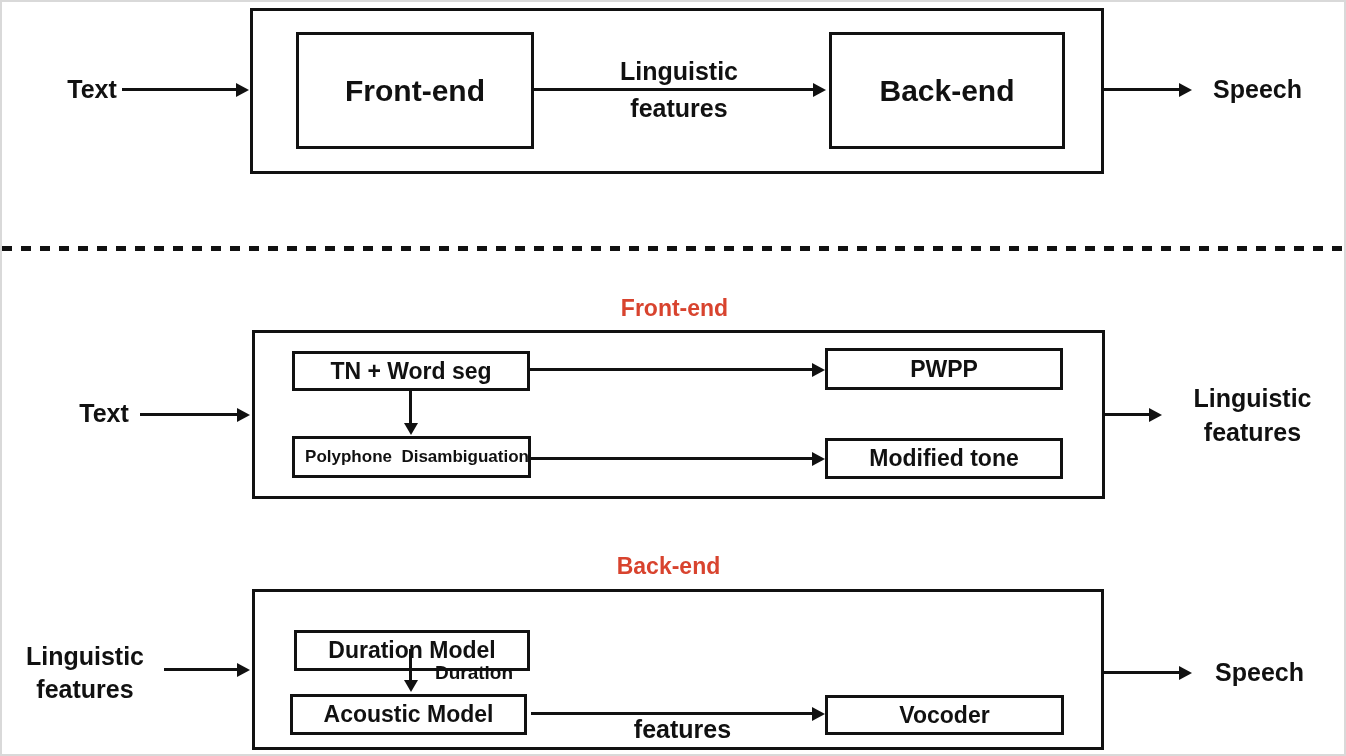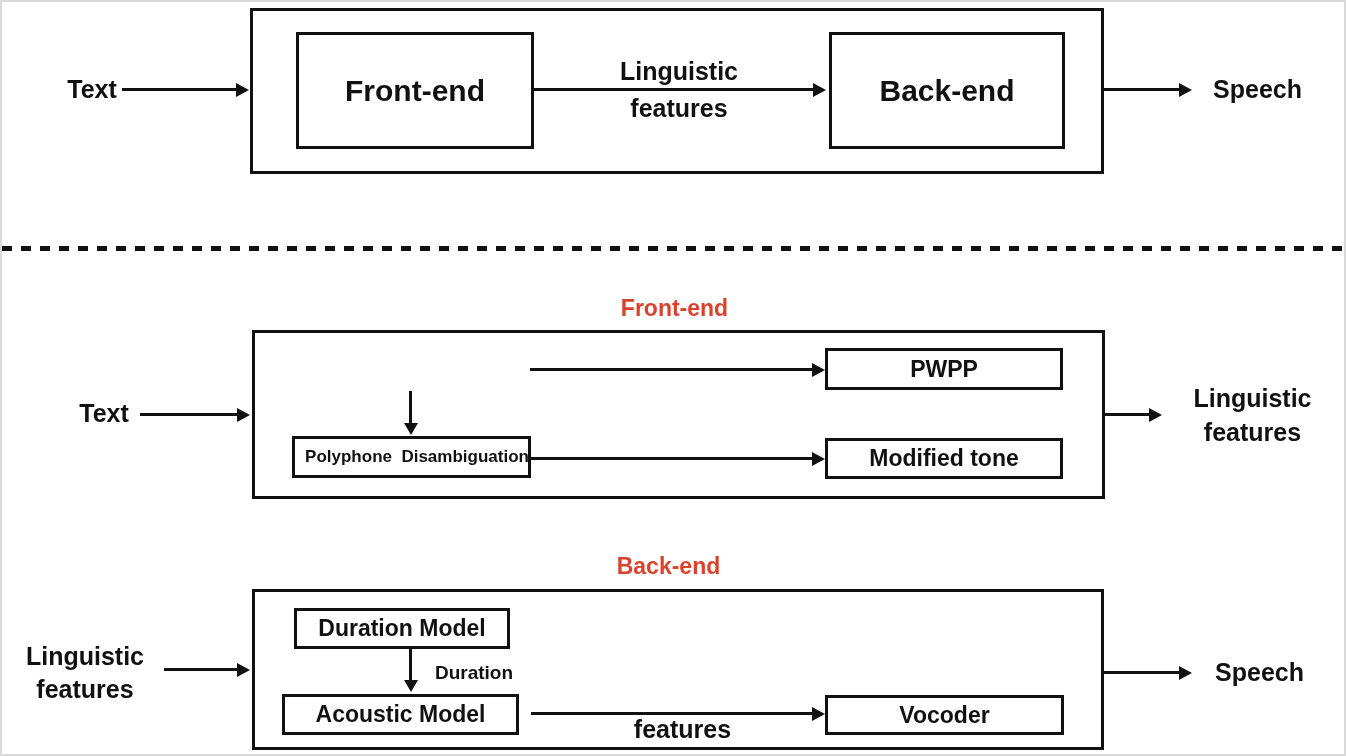--- a/index.html
+++ b/index.html
@@ -79,20 +79,23 @@
 
   <div class="txt title" style="left: 560px; top: 293px; width: 225px; color: rgb(216, 67, 46);">Front-end</div>
 
   <div class="box outer" style="left:250px;top:328px;width:853px;height:169px;"></div>
 
   <div class="txt big" style="left:50px;top:398px;width:104px;">Text</div>
 
   <div class="hline" style="left:138px;top:411px;width:97px;"></div>
   <div class="ah-r" style="left:235px;top:406px;"></div>
 
+  <div class="box" style="left:290px;top:349px;width:238px;height:40px;">
+    <span class="lbl boxfont">TN + Word seg</span>
+  </div>
 
   <div class="vline" style="left:407px;top:389px;height:32px;"></div>
   <div class="ah-d" style="left:402px;top:421px;"></div>
 
   <div class="box" style="left:290px;top:434px;width:239px;height:42px;">
     <span class="lbl" style="font-size:17px;padding-left:11px;">Polyphone  Disambiguation</span>
   </div>
 
   <div class="hline" style="left:528px;top:366px;width:282px;"></div>
   <div class="ah-r" style="left:810px;top:361px;"></div>
@@ -117,30 +120,30 @@
   <div class="txt title" style="left: 554px; top: 551px; width: 225px; color: rgb(216, 67, 46);">Back-end</div>
 
   <div class="box outer" style="left:250px;top:587px;width:852px;height:161px;"></div>
 
   <div class="txt big" style="left:8px;top:641px;width:150px;">Linguistic</div>
   <div class="txt big" style="left:8px;top:674px;width:150px;">features</div>
 
   <div class="hline" style="left:162px;top:666px;width:73px;"></div>
   <div class="ah-r" style="left:235px;top:661px;"></div>
 
-  <div class="box" style="left:292px;top:606px;width:216px;height:41px;">
+  <div class="box" style="left:292px;top:628px;width:236px;height:41px;">
     <span class="lbl boxfont">Duration Model</span>
   </div>
 
   <div class="vline" style="left:407px;top:647px;height:31px;"></div>
   <div class="ah-d" style="left:402px;top:678px;"></div>
 
   <div class="txt" style="left:432px;top:663px;width:80px;font-size:19px;line-height:16px;">Duration</div>
 
-  <div class="box" style="left:280px;top:692px;width:237px;height:41px;">
+  <div class="box" style="left:288px;top:692px;width:237px;height:41px;">
     <span class="lbl boxfont">Acoustic Model</span>
   </div>
 
   <div class="hline" style="left:529px;top:710px;width:281px;"></div>
   <div class="ah-r" style="left:810px;top:705px;"></div>
 
   <div class="txt big" style="left:588px;top:714px;width:185px;">features</div>
 
   <div class="box" style="left:823px;top:693px;width:239px;height:40px;">
     <span class="lbl boxfont">Vocoder</span>

